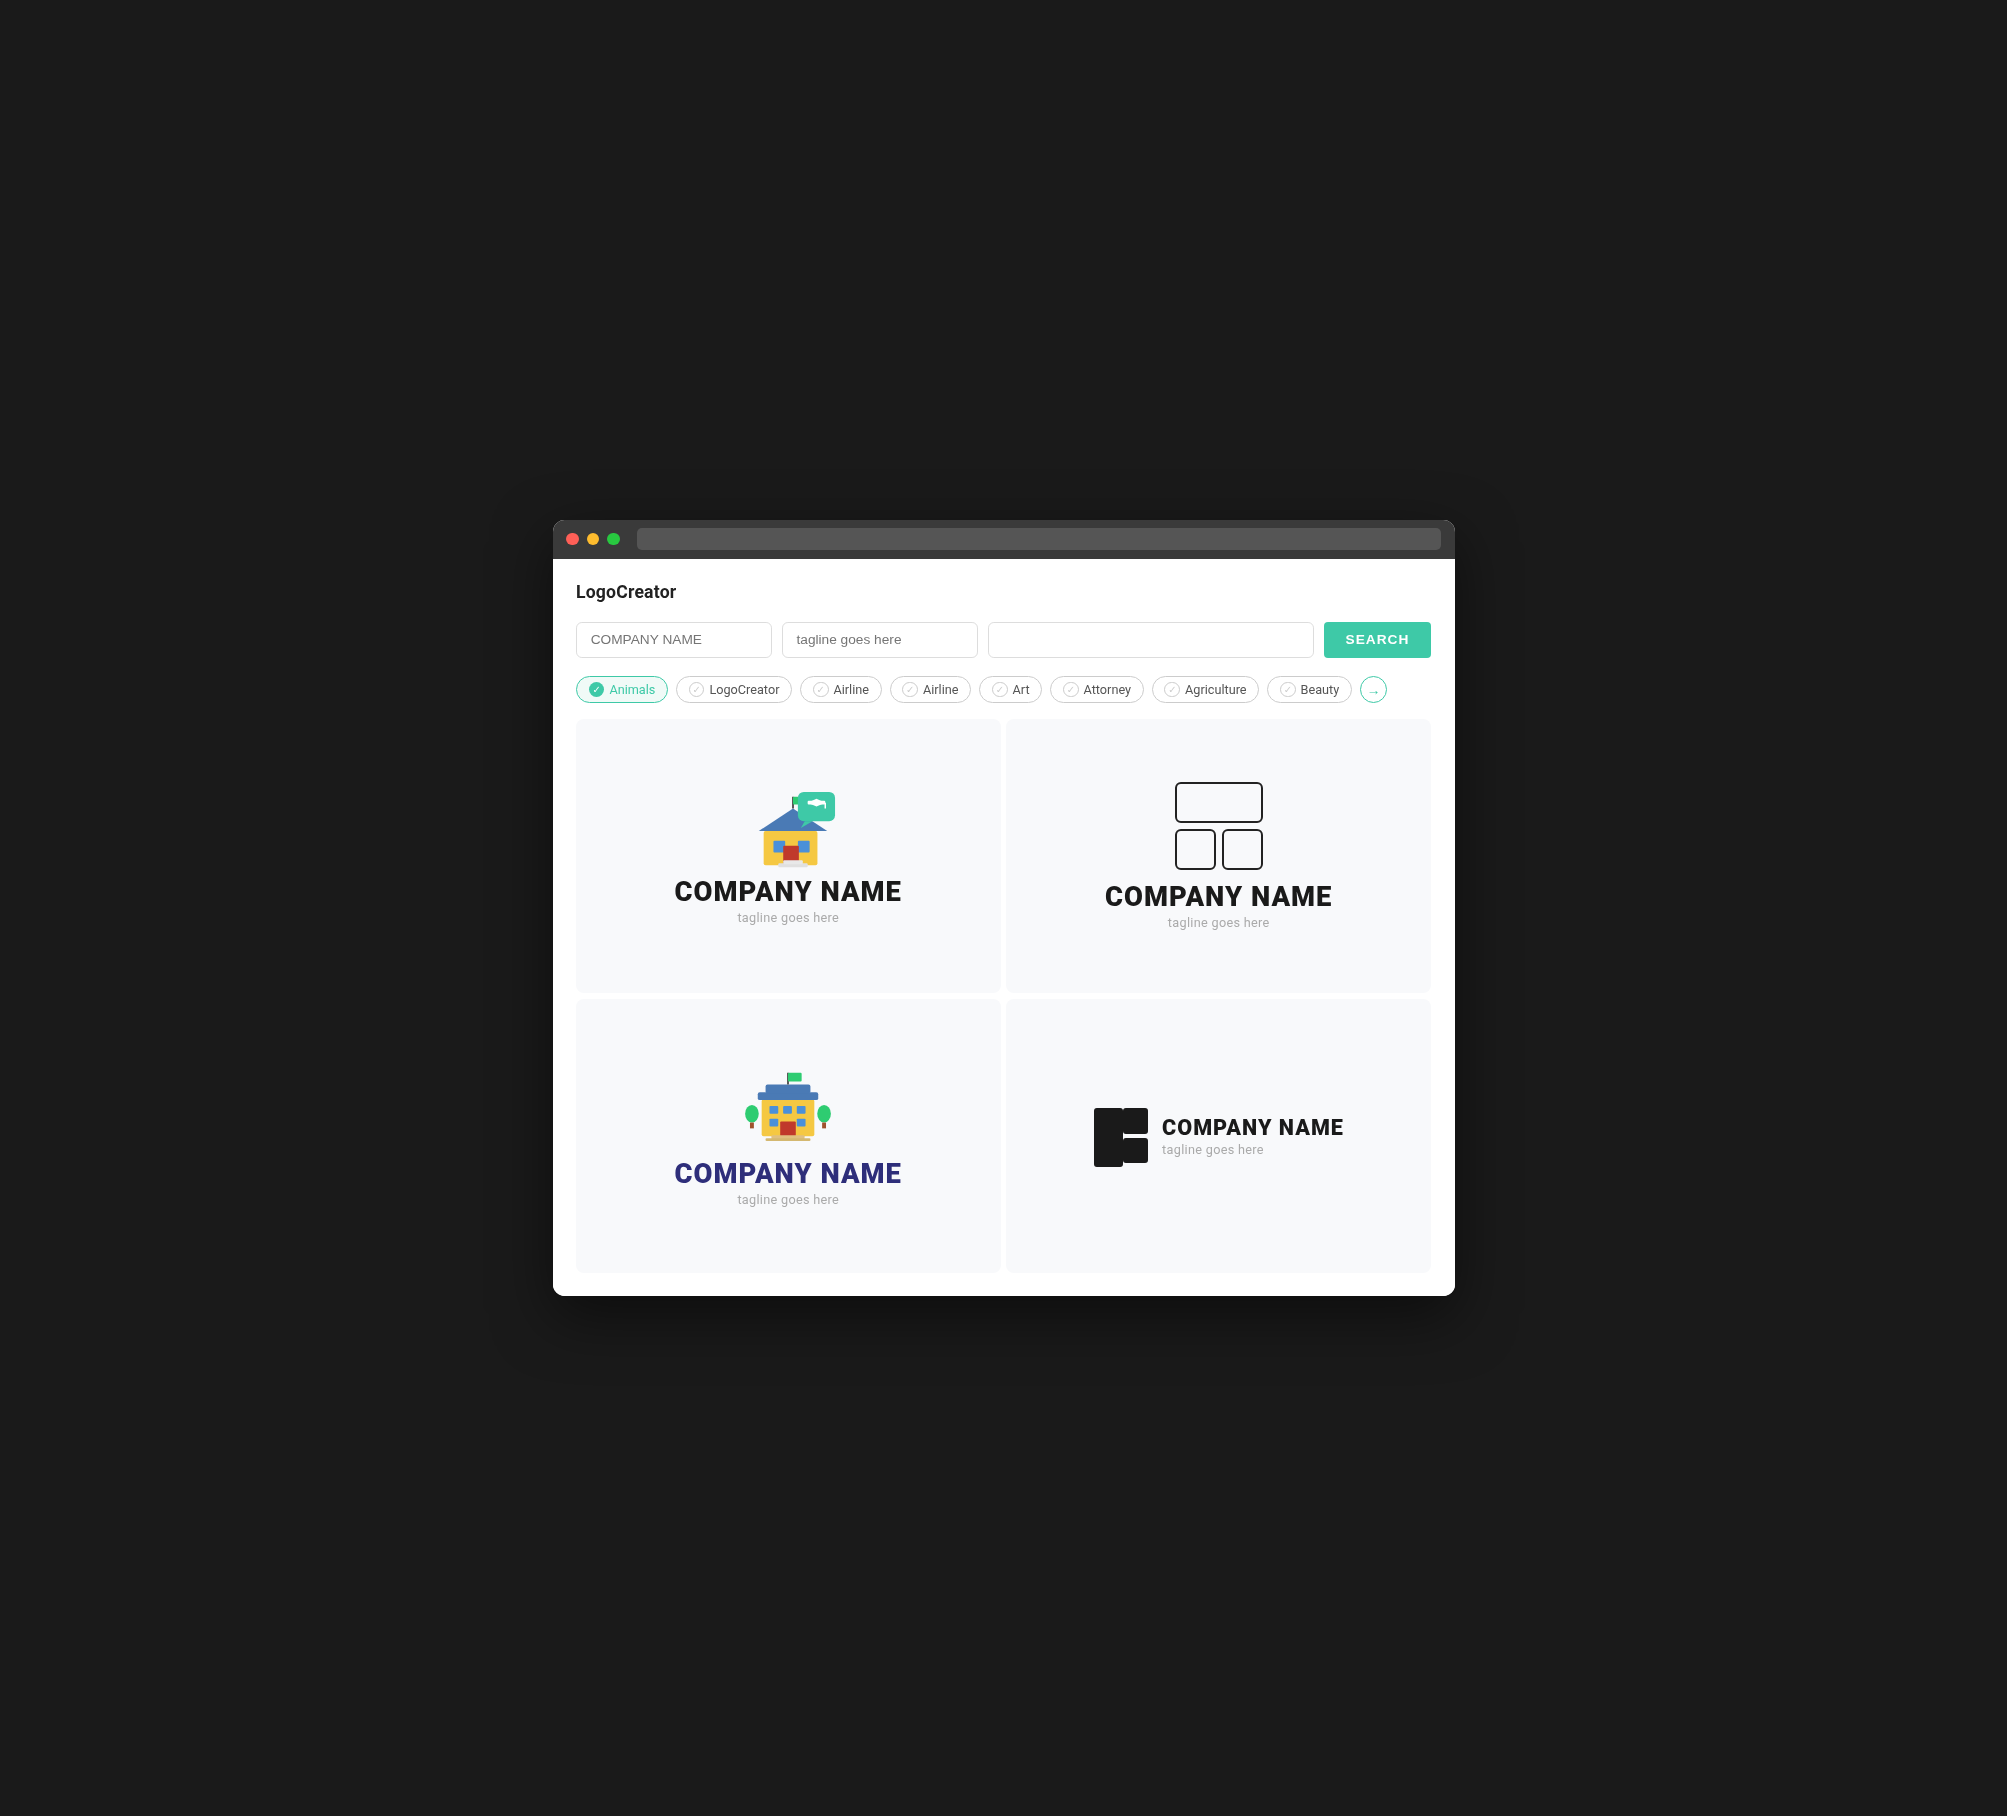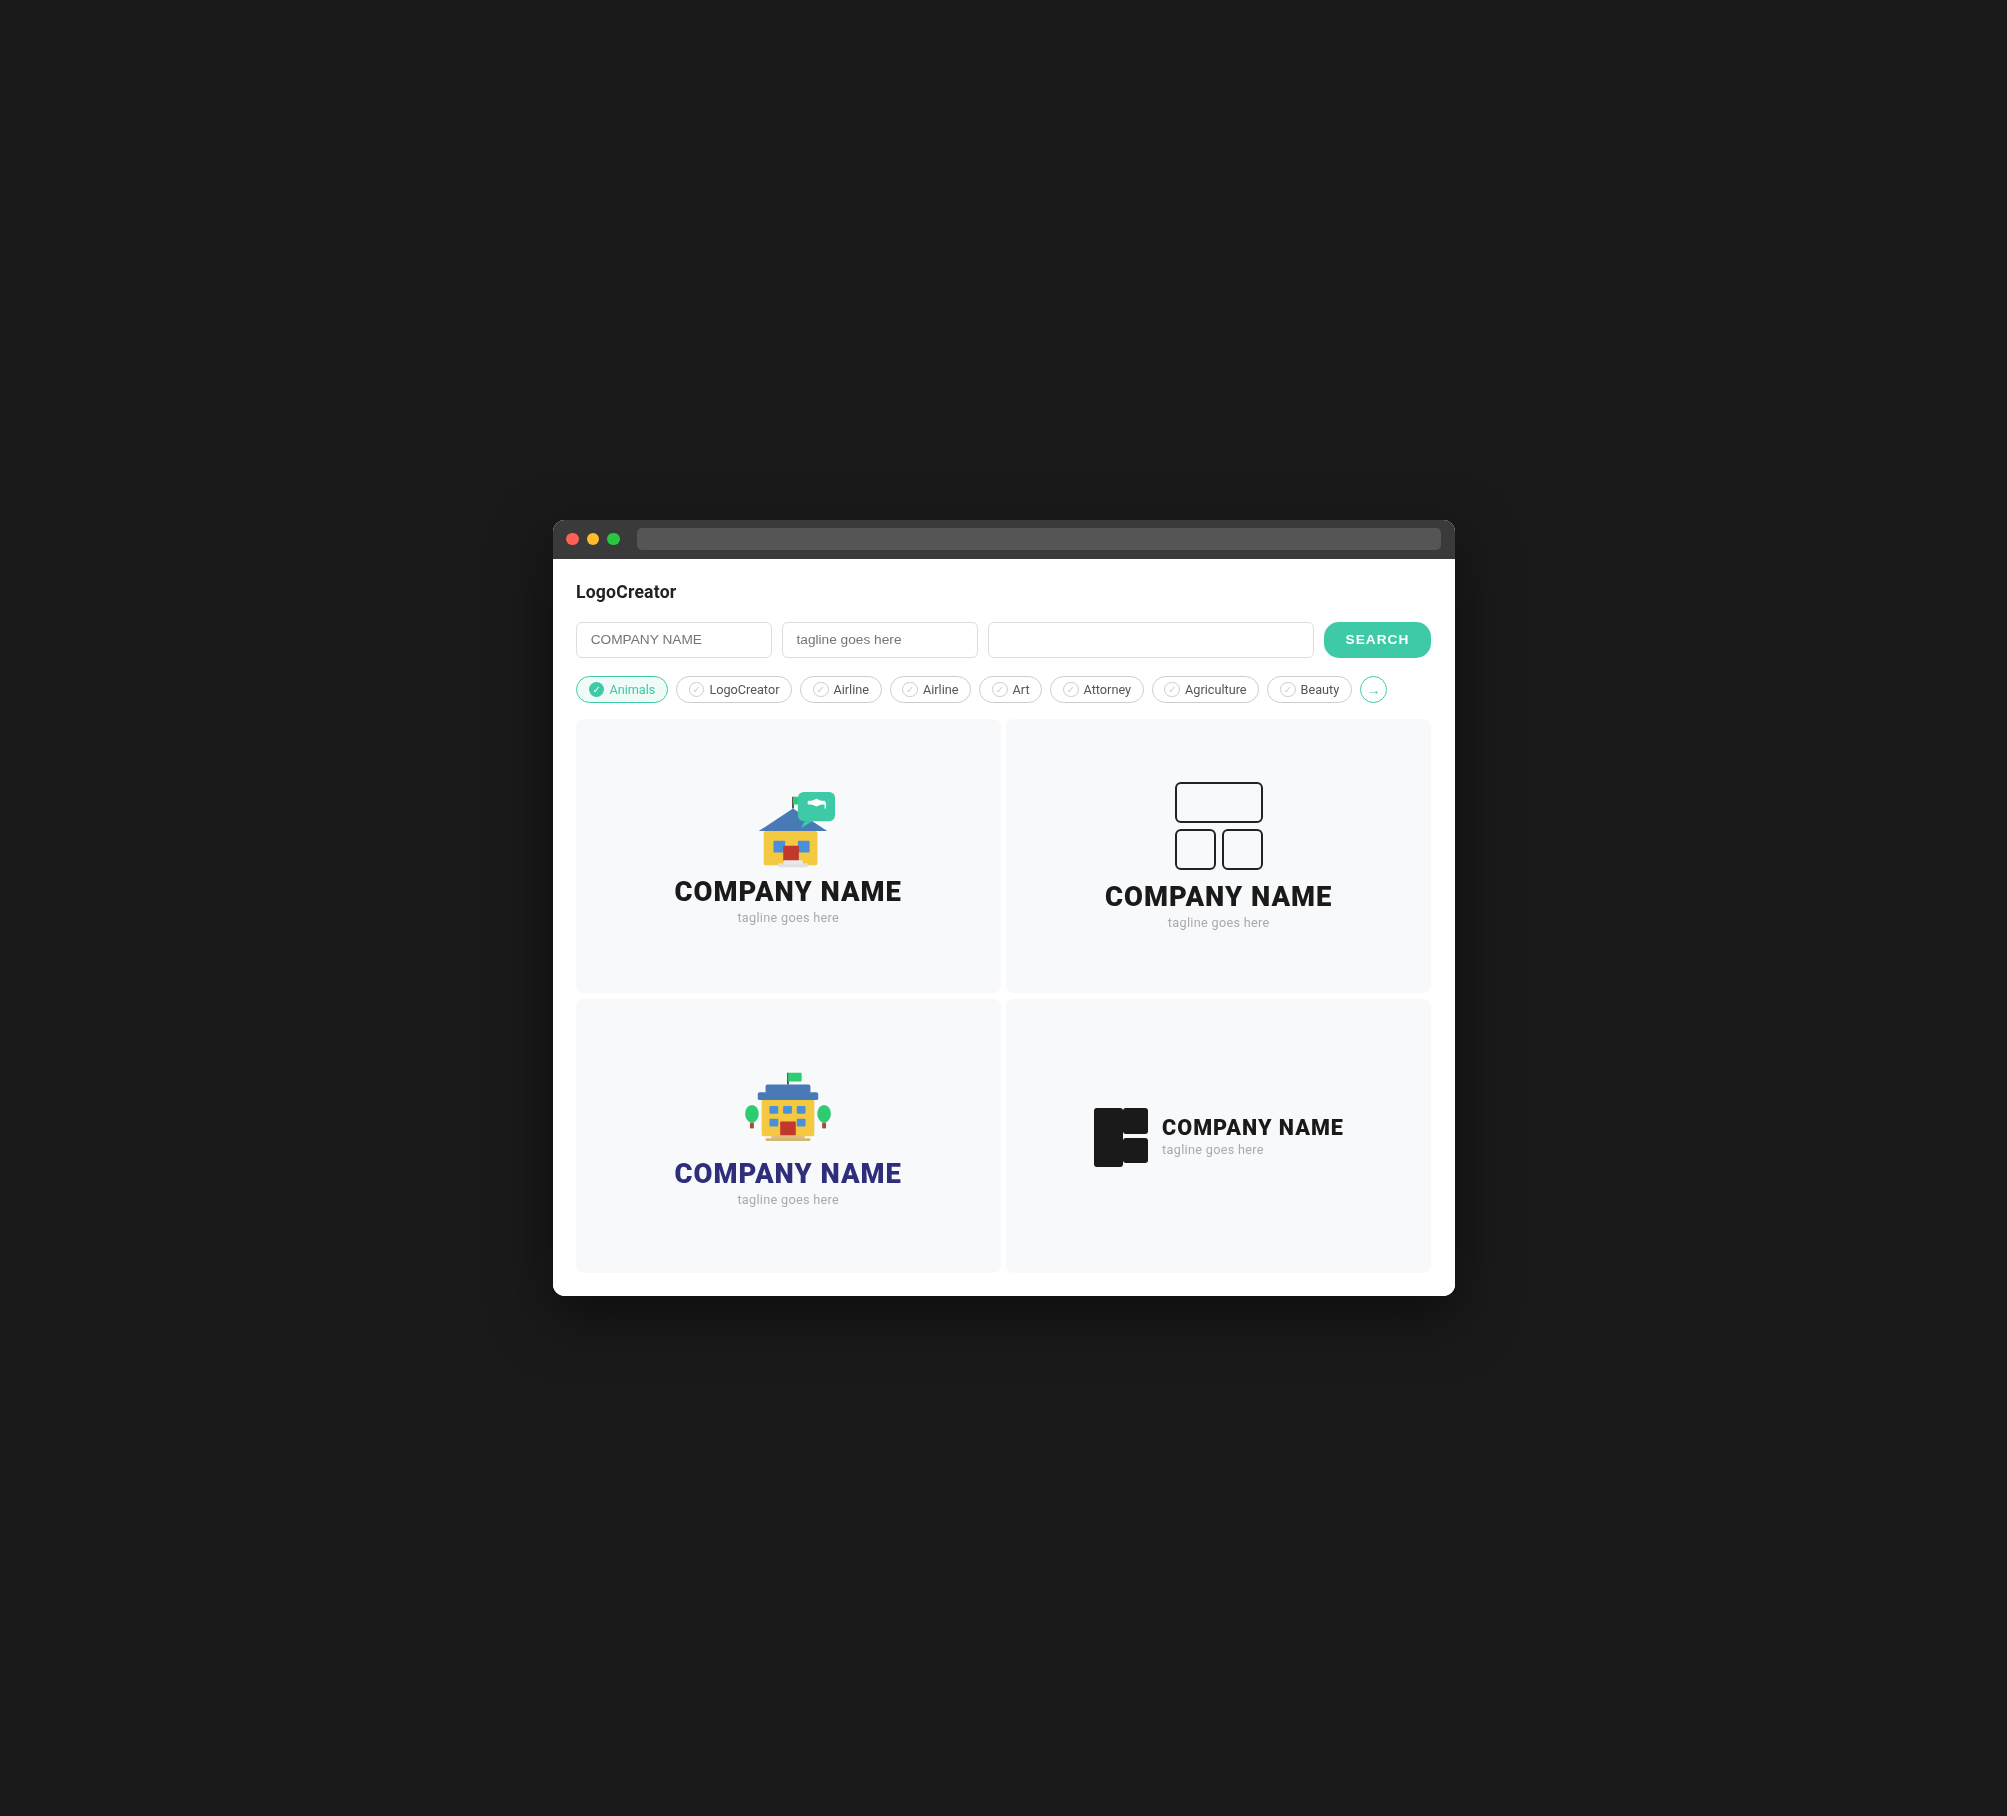--- a/index.html
+++ b/index.html
@@ -66,21 +66,21 @@
       color: #333;
       outline: none;
     }
     .search-input.company { width: 196px; }
     .search-input.tagline { width: 196px; }
     .search-input.keyword { flex: 1; }
     .search-btn {
       background: #3ec9a7;
       color: #fff;
       border: none;
-      border-radius: 15px;
+      border-radius: 4px;
       padding: 9.8px 21.6px;
       font-size: 13.7px;
       font-weight: 700;
       letter-spacing: 1px;
       cursor: pointer;
       text-transform: uppercase;
     }
     .filter-bar {
       display: flex;
       gap: 7.8px;

